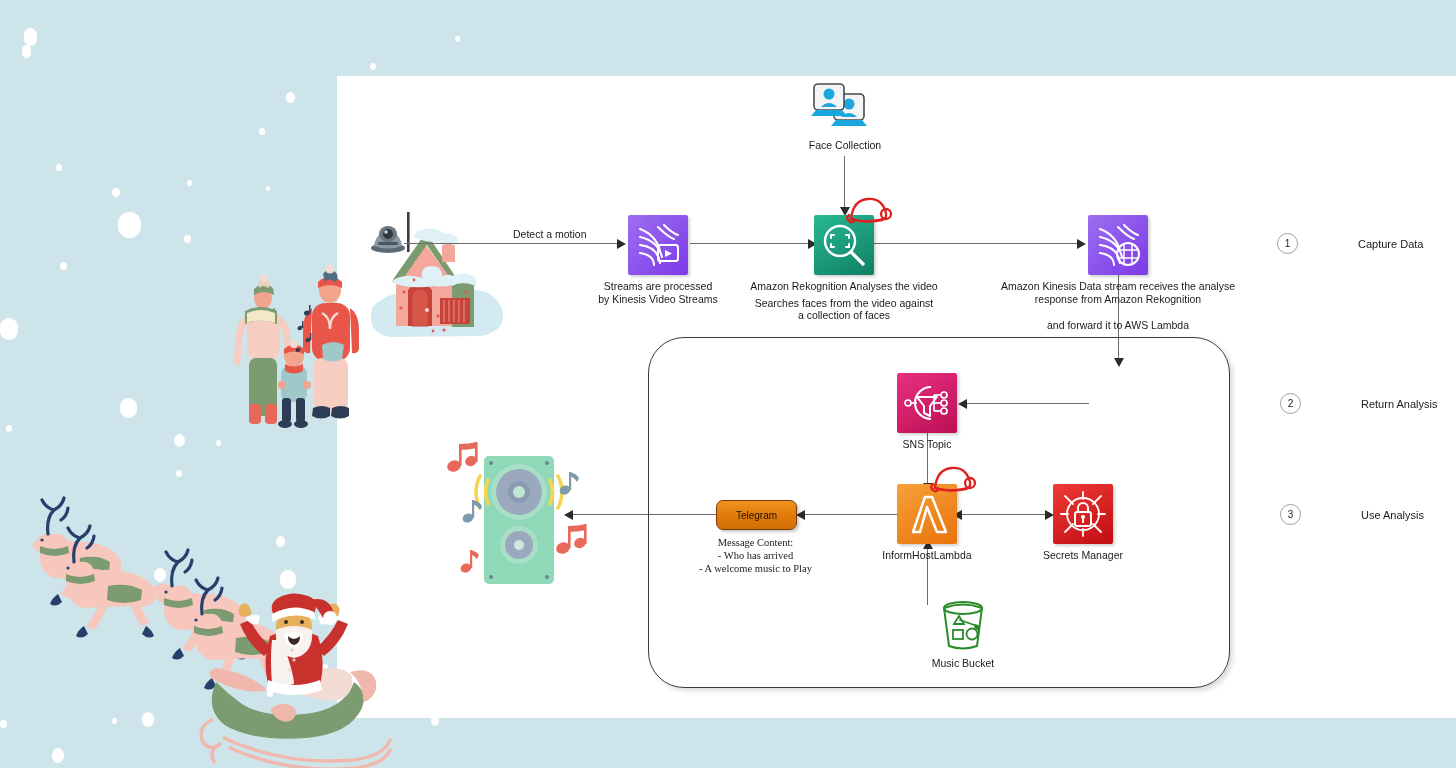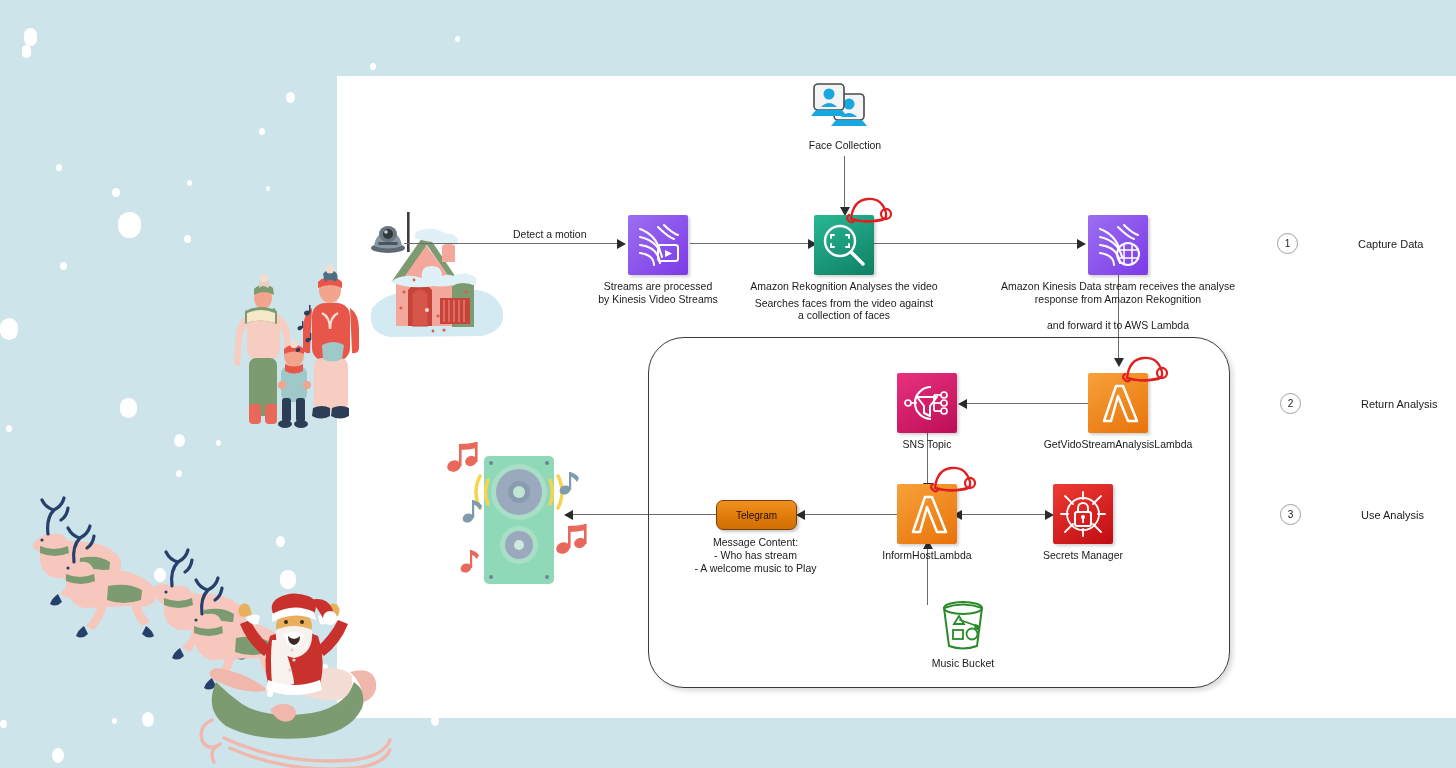--- a/index.html
+++ b/index.html
@@ -482,34 +482,20 @@
           <line x1="36" y1="29" x2="36" y2="49"></line>
           <line x1="44" y1="29" x2="44" y2="49"></line>
         </g>
       </svg>
     </div>
     <div class="caption">Amazon Kinesis Data stream receives the analyse</div>
     <div class="caption" style="margin-top:0;">response from Amazon Rekognition</div>
     <div class="caption" style="margin-top:14px;">and forward it to AWS Lambda</div>
   </div>
 
-  <div class="node" style="left:1010px;top:373px;width:216px;">
-    <div class="tile sq" style="width:60px;height:60px;background:linear-gradient(150deg,#f7a13a 0%,#e8730a 100%);">
-      <svg width="60" height="60" viewBox="0 0 60 60" style="position:absolute;left:0;top:0;">
-        <path d="M16 48 L28 13 h7 L49 48 h-9 L30 23 L23 48 z" stroke="#ffffff" stroke-width="2.5" fill="none" stroke-linejoin="round"></path>
-      </svg>
-      <svg class="hat" style="left:34px;top:-19px;" width="46" height="30" viewBox="0 0 46 30">
-        <path d="M5 24 q2 -19 17 -20 q14 -1 18 14 q1 6 -4 7 q-16 3 -31 -1 z" stroke="#e02020" stroke-width="2.3" fill="none" stroke-linecap="round"></path>
-        <path d="M5 24 q15 5 32 0" stroke="#e02020" stroke-width="2.3" fill="none" stroke-linecap="round"></path>
-        <path d="M3 20 q-4 3 0 6 q3 3 6 -1" stroke="#e02020" stroke-width="2.3" fill="none" stroke-linecap="round"></path>
-        <circle cx="40" cy="19" r="5" stroke="#e02020" stroke-width="2.3" fill="none"></circle>
-      </svg>
-    </div>
-    <div class="caption">GetVidoStreamAnalysisLambda</div>
-  </div>
 
   <div class="node" style="left:867px;top:373px;width:120px;">
     <div class="tile sq" style="width:60px;height:60px;background:linear-gradient(150deg,#e8317f 0%,#bd0e57 100%);">
       <svg width="60" height="60" viewBox="0 0 60 60" style="position:absolute;left:0;top:0;">
         <path d="M34 14 a16 16 0 1 0 0 32" stroke="#ffffff" stroke-width="2.1" fill="none"></path>
         <path d="M20 24 h20 l-7 9 v10 l-6 -3 v-7 z" stroke="#ffffff" stroke-width="2" fill="none" stroke-linejoin="round"></path>
         <g stroke="#ffffff" stroke-width="1.7" fill="none">
           <line x1="37" y1="22" x2="44" y2="22"></line>
           <line x1="37" y1="30" x2="44" y2="30"></line>
           <line x1="37" y1="38" x2="44" y2="38"></line>
@@ -575,23 +561,23 @@
         <circle cx="36" cy="34" r="5.5" stroke="#2a8b2a" stroke-width="1.8" fill="none"></circle>
         <line x1="24" y1="20" x2="41" y2="26" stroke="#2a8b2a" stroke-width="1.8" stroke-linecap="round"></line>
         <path d="M39 24 q6 1 5 6 q-5 1 -6 -4 z" fill="#2a8b2a"></path>
       </svg>
     </div>
     <div class="caption">Music Bucket</div>
   </div>
 
   <div id="telegram-node">
     <div class="tg-box">Telegram</div>
-    <div class="tg-msg" style="margin-left:-43px;width:165px;">
+    <div class="tg-msg" style="margin-left:-43px;width:165px;font-family:Liberation Serif, serif;">
       <div>Message Content:</div>
-      <div>- Who has stream</div>
+      <div>- Who has arrived</div>
       <div>- A welcome music to Play</div>
     </div>
   </div>
 
   <div class="legend-row" style="left:1277px;top:233px;">
     <div class="legend-num">1</div>
     <div class="legend-label">Capture Data</div>
   </div>
   <div class="legend-row" style="left:1280px;top:393px;">
     <div class="legend-num">2</div>

